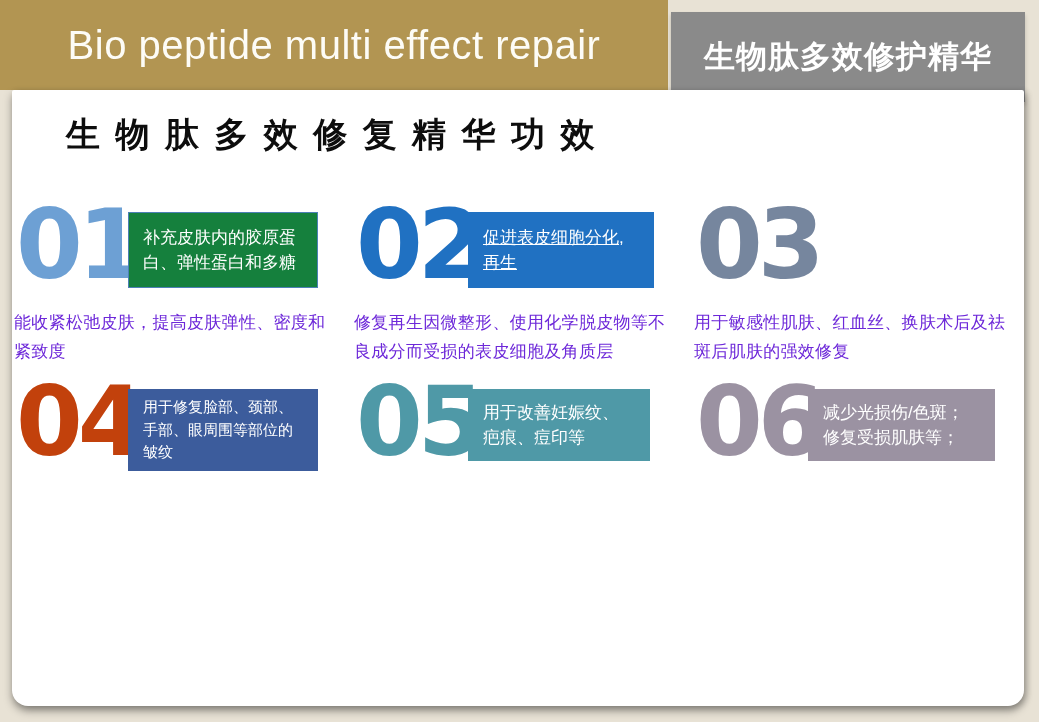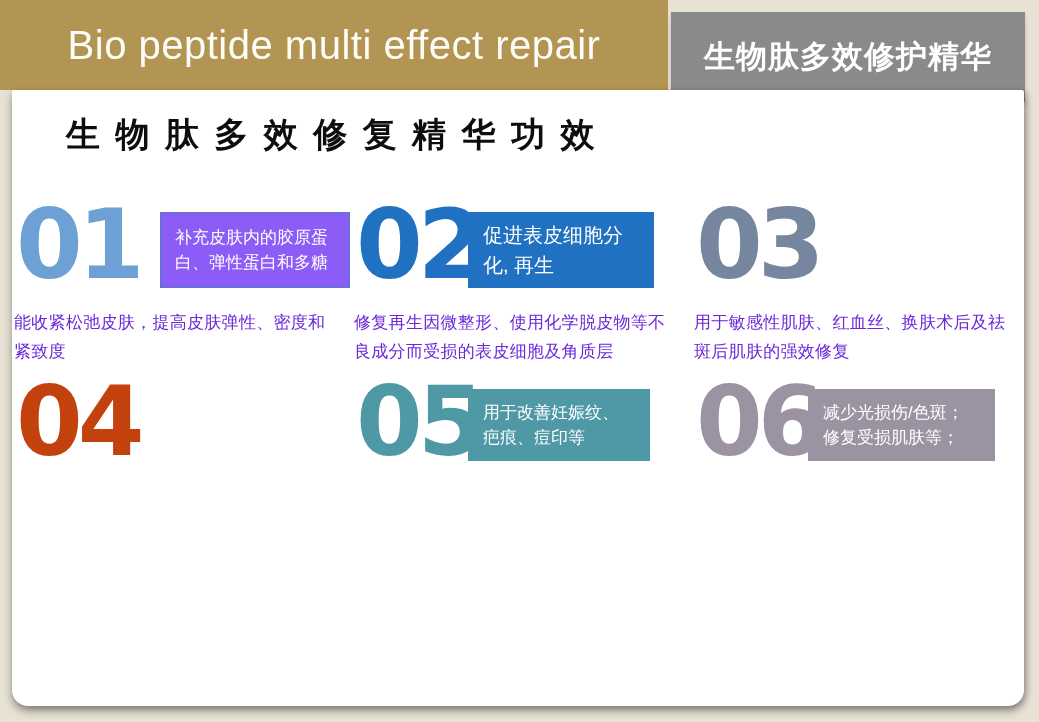--- a/index.html
+++ b/index.html
@@ -54,21 +54,21 @@
     position:absolute;left:112px;top:9px;
     color:#FFFFFF;
     display:flex;align-items:center;
     box-sizing:border-box;padding:6px 14px;
     border:1px solid transparent;
     line-height:1.5;
   }
   .item-1{left:4px;top:113px;}   .item-2{left:344px;top:113px;}  .item-3{left:684px;top:113px;}
   .item-4{left:4px;top:290px;}   .item-5{left:344px;top:290px;}  .item-6{left:684px;top:290px;}
   .box-1{width:190px;min-height:76px;font-size:17px;}
-  .box-2{width:186px;min-height:76px;font-size:20px;}
+  .box-2{width:186px;min-height:76px;font-size:17px;text-decoration:underline;}
   .box-3{width:182px;min-height:76px;font-size:17px;}
   .box-4{width:190px;min-height:72px;font-size:15px;line-height:1.55;}
   .box-5{width:182px;min-height:72px;font-size:17px;}
   .box-6{width:187px;min-height:72px;font-size:17px;}
 
   .desc{
     position:absolute;width:326px;margin:0;
     font-size:17px;line-height:1.72;color:#6d28d9;letter-spacing:0.3px;
   }
   .desc-1{left:2px;top:218px;}
@@ -86,36 +86,37 @@
   <div class="header-gray" style="background-color: rgb(138, 138, 138);">
     <span class="zh-title">生物肽多效修护精华</span>
   </div>
 
   <div class="card">
 
     <div class="section-title">生 物 肽 多 效 修 复 精 华 功 效</div>
 
     <div class="item item-1">
       <div class="num" style="color: rgb(109, 160, 212);">01</div>
-      <div class="box box-1" style="background-color: #8b5cf6; border-color: rgb(76, 128, 182); margin-left: 32px;">补充皮肤内的胶原蛋白、弹性蛋白和多糖</div>
+      <div class="box box-1" style="background-color: #15803d; border-color: rgb(76, 128, 182);">补充皮肤内的胶原蛋白、弹性蛋白和多糖</div>
     </div>
     <div class="item item-2">
       <div class="num" style="color: rgb(32, 113, 194);">02</div>
       <div class="box box-2" style="background-color: rgb(32, 113, 194);">促进表皮细胞分化, 再生</div>
     </div>
     <div class="item item-3">
       <div class="num" style="color: rgb(118, 134, 158);">03</div>
     </div>
 
     <p class="desc desc-1">能收紧松弛皮肤，提高皮肤弹性、密度和紧致度</p>
     <p class="desc desc-3">用于敏感性肌肤、红血丝、换肤术后及祛斑后肌肤的强效修复</p>
     <p class="desc desc-2">修复再生因微整形、使用化学脱皮物等不良成分而受损的表皮细胞及角质层</p>
 
     <div class="item item-4">
       <div class="num" style="color: #c2410c;">04</div>
+      <div class="box box-4" style="background-color: rgb(60, 92, 156);">用于修复脸部、颈部、手部、眼周围等部位的皱纹</div>
     </div>
     <div class="item item-5">
       <div class="num" style="color: rgb(79, 153, 167);">05</div>
       <div class="box box-5" style="background-color: rgb(79, 153, 167);">用于改善妊娠纹、疤痕、痘印等</div>
     </div>
     <div class="item item-6">
       <div class="num" style="color: rgb(155, 146, 162);">06</div>
       <div class="box box-6" style="background-color: rgb(155, 146, 162);">减少光损伤/色斑；修复受损肌肤等；</div>
     </div>
 

